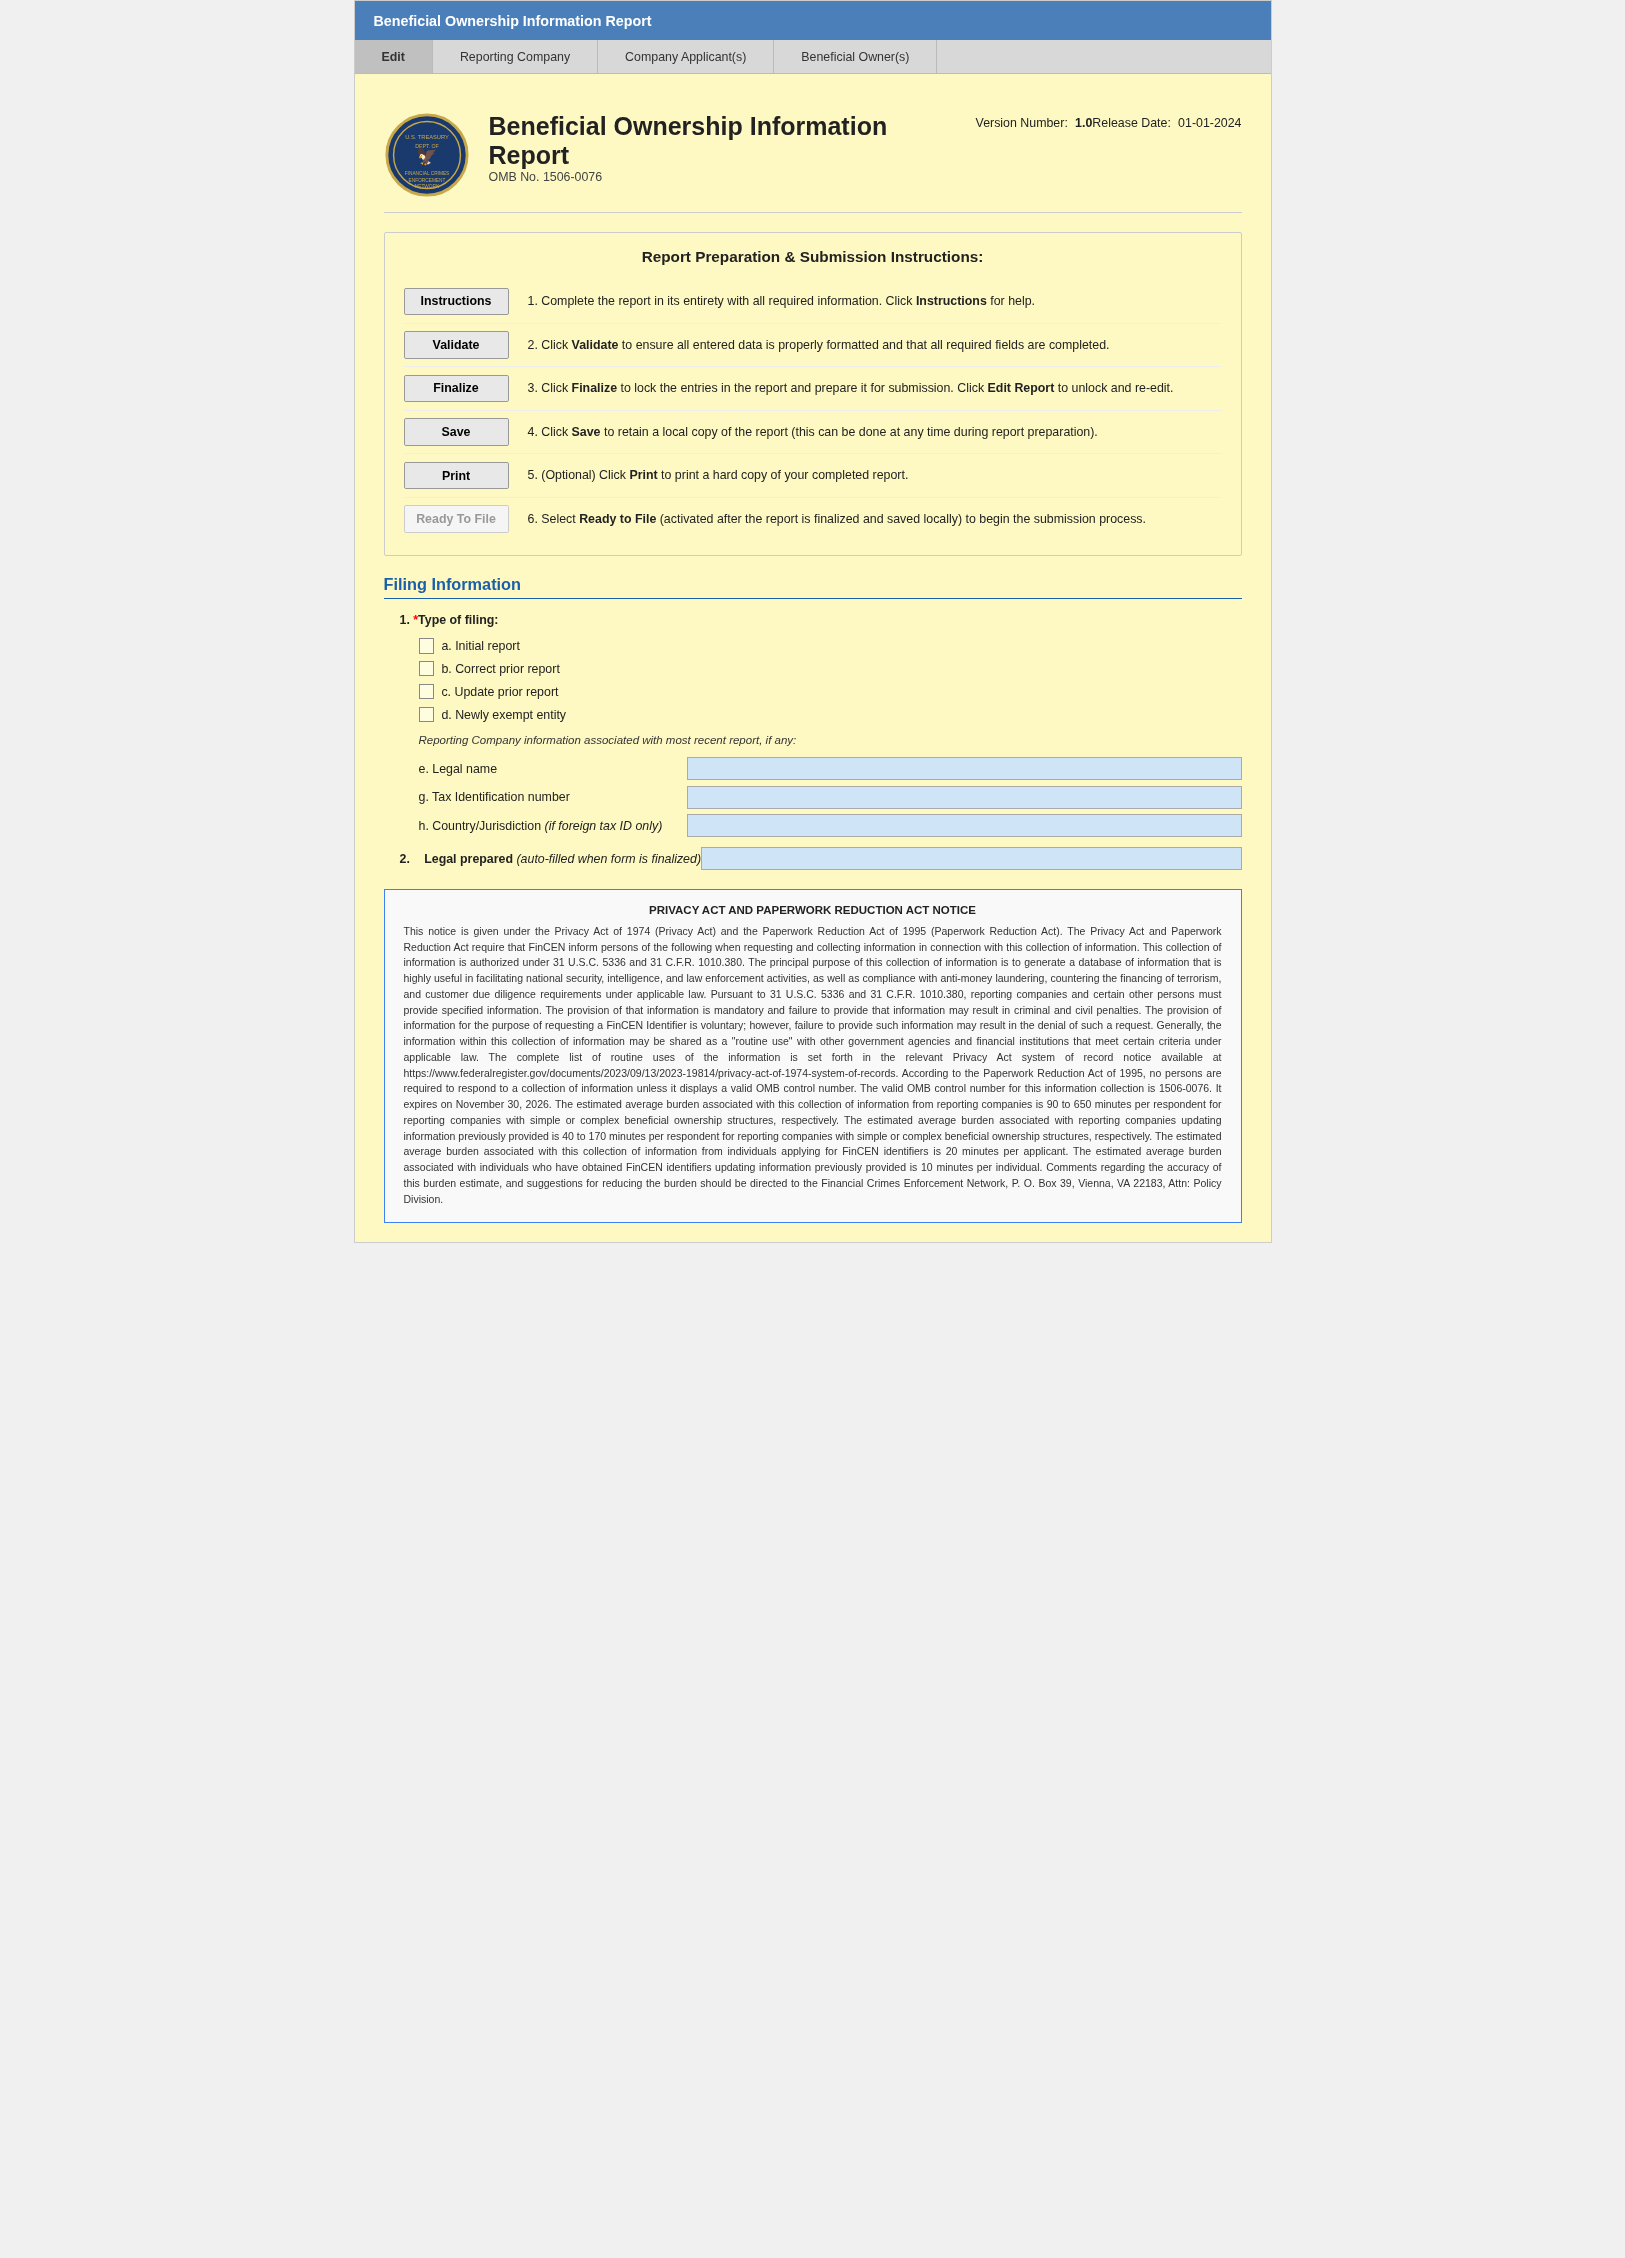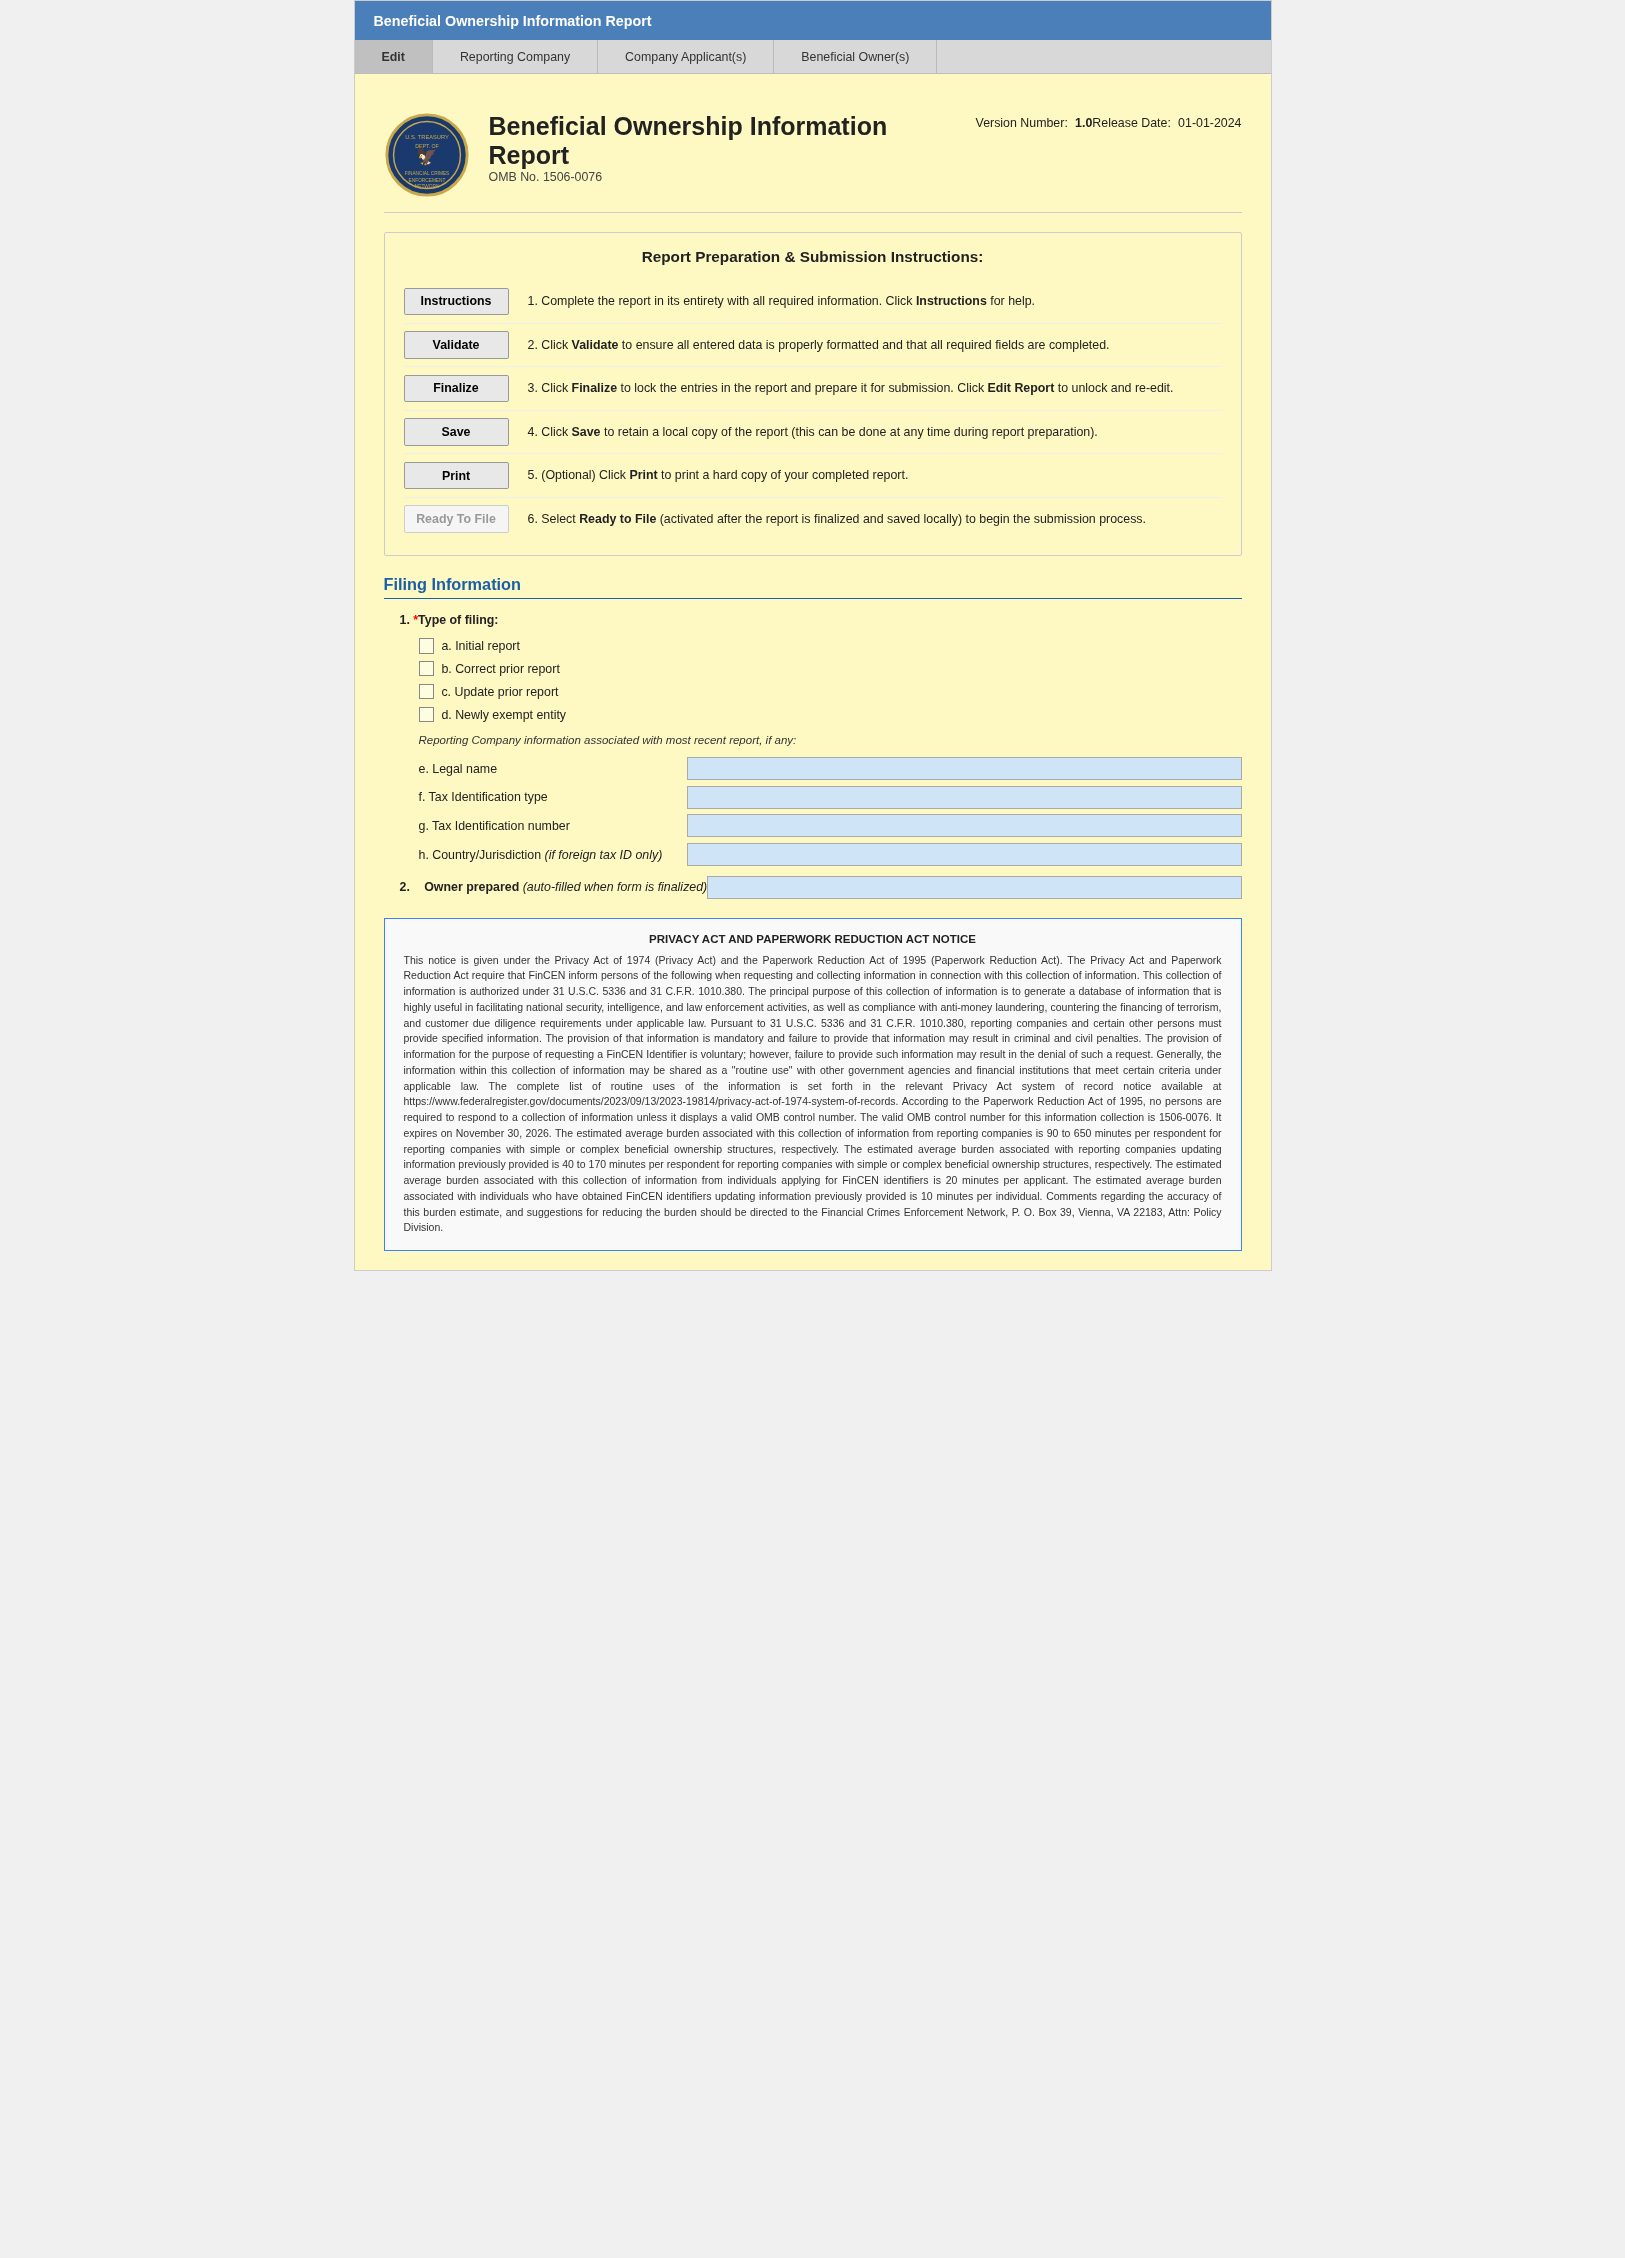--- a/index.html
+++ b/index.html
@@ -183,36 +183,32 @@
           <label>d. Newly exempt entity</label>
         </div>
 
         <div class="italic-note">Reporting Company information associated with most recent report, if any:</div>
 
         <div class="field-row">
           <span class="field-label">e. Legal name</span>
           <input class="field-input" type="text" style="">
         </div>
         <div class="field-row">
-          <span class="field-label">f. Tax Identification type</span>
-          <input class="field-input" type="text" style="">
-        </div>
-        <div class="field-row">
           <span class="field-label">g. Tax Identification number</span>
           <input class="field-input" type="text" style="">
         </div>
         <div class="field-row">
           <span class="field-label">h. Country/Jurisdiction <i>(if foreign tax ID only)</i></span>
           <input class="field-input" type="text" style="">
         </div>
 
         <div style="display:flex; align-items:center; margin-top:9.6px; padding-left:0;">
           <span style="min-width:19px; font-size:12.4px; font-weight:bold; margin-right:5.7px;">2.</span>
           <span class="field-label" style="min-width:249px;">
-            <b>Owner prepared</b> <i>(auto-filled when form is finalized)</i>
+            <b>Legal prepared</b> <i>(auto-filled when form is finalized)</i>
           </span>
           <input class="field-input" type="text" style="">
         </div>
       </div>
     </div>
 
     <div class="privacy-section">
       <div class="privacy-title">PRIVACY ACT AND PAPERWORK REDUCTION ACT NOTICE</div>
       <div class="privacy-text">This notice is given under the Privacy Act of 1974 (Privacy Act) and the Paperwork Reduction Act of 1995 (Paperwork Reduction Act). The Privacy Act and Paperwork Reduction Act require that FinCEN inform persons of the following when requesting and collecting information in connection with this collection of information. This collection of information is authorized under 31 U.S.C. 5336 and 31 C.F.R. 1010.380. The principal purpose of this collection of information is to generate a database of information that is highly useful in facilitating national security, intelligence, and law enforcement activities, as well as compliance with anti-money laundering, countering the financing of terrorism, and customer due diligence requirements under applicable law. Pursuant to 31 U.S.C. 5336 and 31 C.F.R. 1010.380, reporting companies and certain other persons must provide specified information. The provision of that information is mandatory and failure to provide that information may result in criminal and civil penalties. The provision of information for the purpose of requesting a FinCEN Identifier is voluntary; however, failure to provide such information may result in the denial of such a request. Generally, the information within this collection of information may be shared as a "routine use" with other government agencies and financial institutions that meet certain criteria under applicable law. The complete list of routine uses of the information is set forth in the relevant Privacy Act system of record notice available at https://www.federalregister.gov/documents/2023/09/13/2023-19814/privacy-act-of-1974-system-of-records. According to the Paperwork Reduction Act of 1995, no persons are required to respond to a collection of information unless it displays a valid OMB control number. The valid OMB control number for this information collection is 1506-0076. It expires on November 30, 2026. The estimated average burden associated with this collection of information from reporting companies is 90 to 650 minutes per respondent for reporting companies with simple or complex beneficial ownership structures, respectively. The estimated average burden associated with reporting companies updating information previously provided is 40 to 170 minutes per respondent for reporting companies with simple or complex beneficial ownership structures, respectively. The estimated average burden associated with this collection of information from individuals applying for FinCEN identifiers is 20 minutes per applicant. The estimated average burden associated with individuals who have obtained FinCEN identifiers updating information previously provided is 10 minutes per individual. Comments regarding the accuracy of this burden estimate, and suggestions for reducing the burden should be directed to the Financial Crimes Enforcement Network, P. O. Box 39, Vienna, VA 22183, Attn: Policy Division.</div>
     </div>

